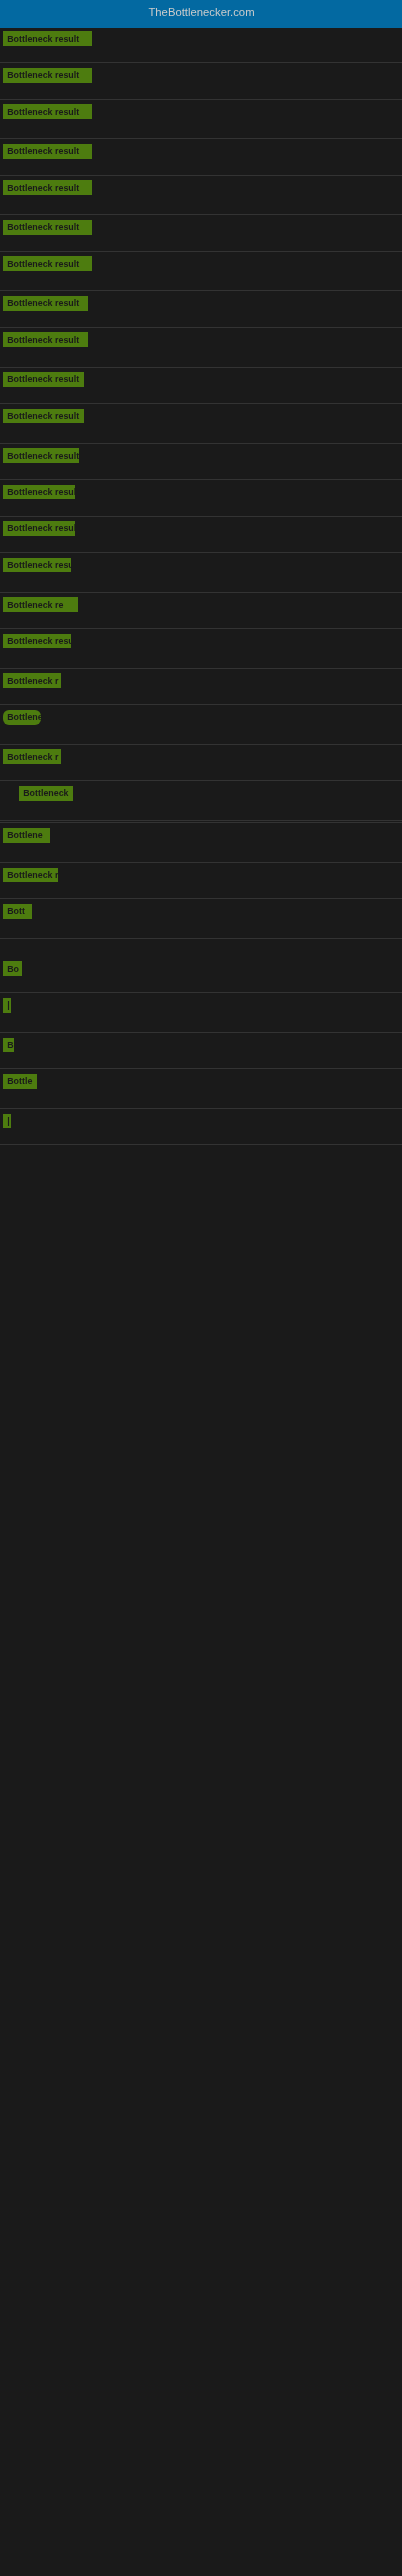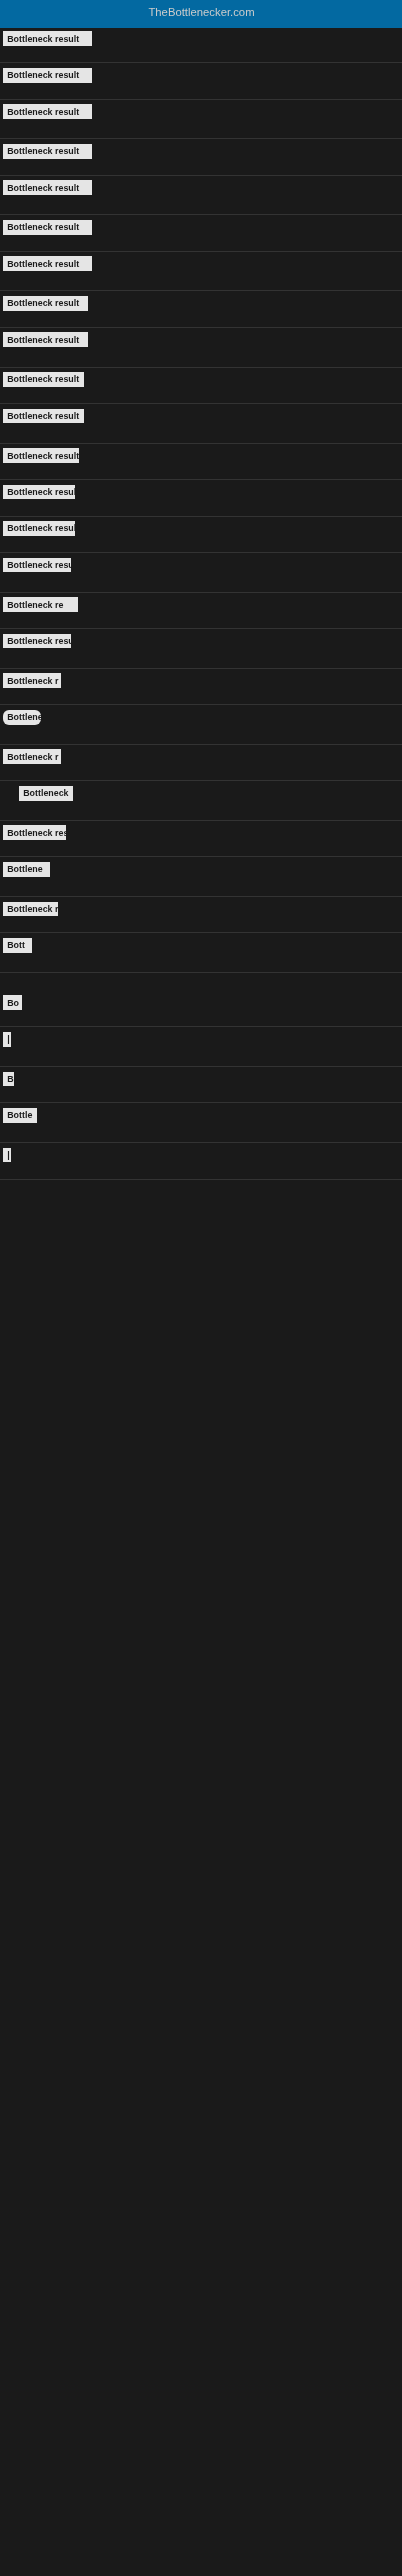--- a/index.html
+++ b/index.html
@@ -15,21 +15,21 @@
       position: relative;
     }
     .site-title {
       text-align: center;
       color: #cccccc;
       font-size: 11.3px;
       padding: 6.4px 0 9.7px 0;
       background-color: #0369a1;
     }
     .bar-label {
-      background-color: #e5e5e5;
+      background-color: #4d7c0f;
       color: #1a1a1a;
       font-size: 8.9px;
       font-weight: bold;
       padding: 2.4px 4px;
       white-space: nowrap;
       overflow: hidden;
       text-overflow: clip;
       position: relative;
       z-index: 1;
       min-height: 14.5px;
@@ -125,23 +125,20 @@
     </div>
     <div class="divider"></div>
     <div style="padding-top: 3.2px; padding-bottom: 14.5px; padding-left: 3.2px;">
       <div class="bar-label" style="width: 58px;">Bottleneck r</div>
     </div>
     <div class="divider"></div>
     <div style="padding-top: 3.2px; padding-bottom: 17.7px; padding-left: 3.2px; margin-left: 16px;">
       <div class="bar-label" style="width: 54px;">Bottleneck</div>
     </div>
     <div class="divider"></div>
-    <div style="padding-top: 3.2px; padding-bottom: 14.5px; padding-left: 3.2px;">
-      <div class="bar-label" style="width: 63px;">Bottleneck res</div>
-    </div>
     <div class="divider"></div>
     <div style="padding-top: 3.2px; padding-bottom: 17.7px; padding-left: 3.2px;">
       <div class="bar-label" style="width: 47px;">Bottlene</div>
     </div>
     <div class="divider"></div>
     <div style="padding-top: 3.2px; padding-bottom: 14.5px; padding-left: 3.2px;">
       <div class="bar-label" style="width: 55px;">Bottleneck r</div>
     </div>
     <div class="divider"></div>
     <div style="padding-top: 3.2px; padding-bottom: 17.7px; padding-left: 3.2px;">

